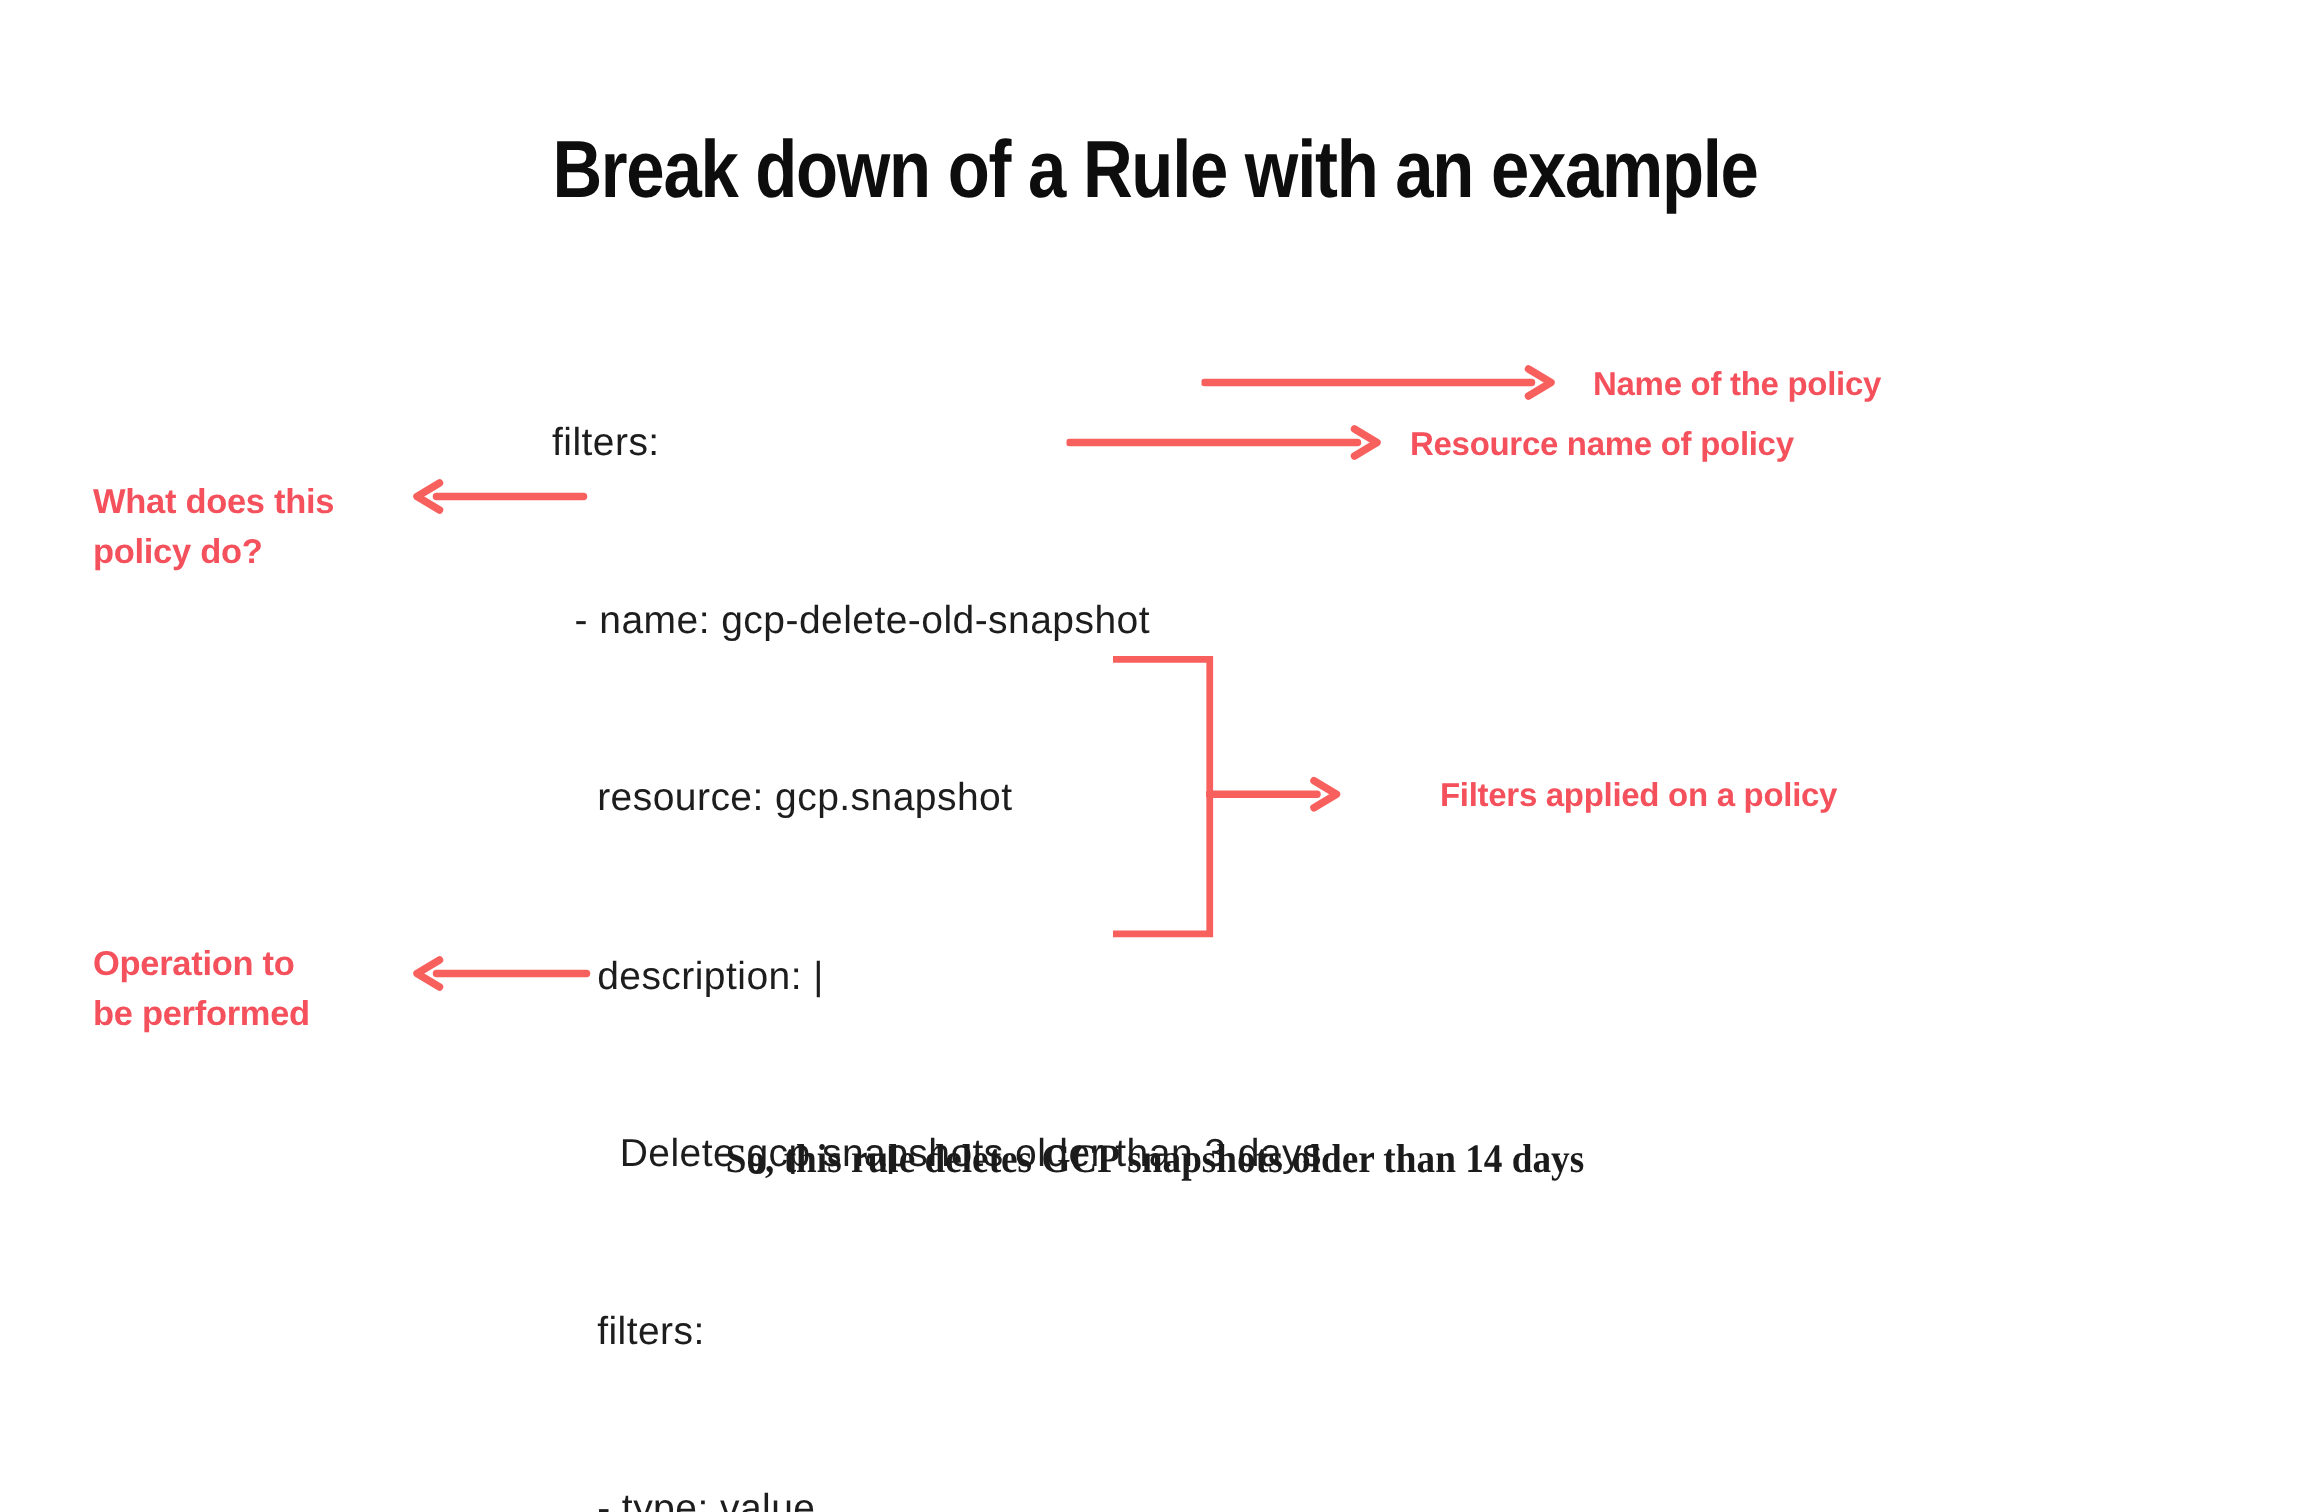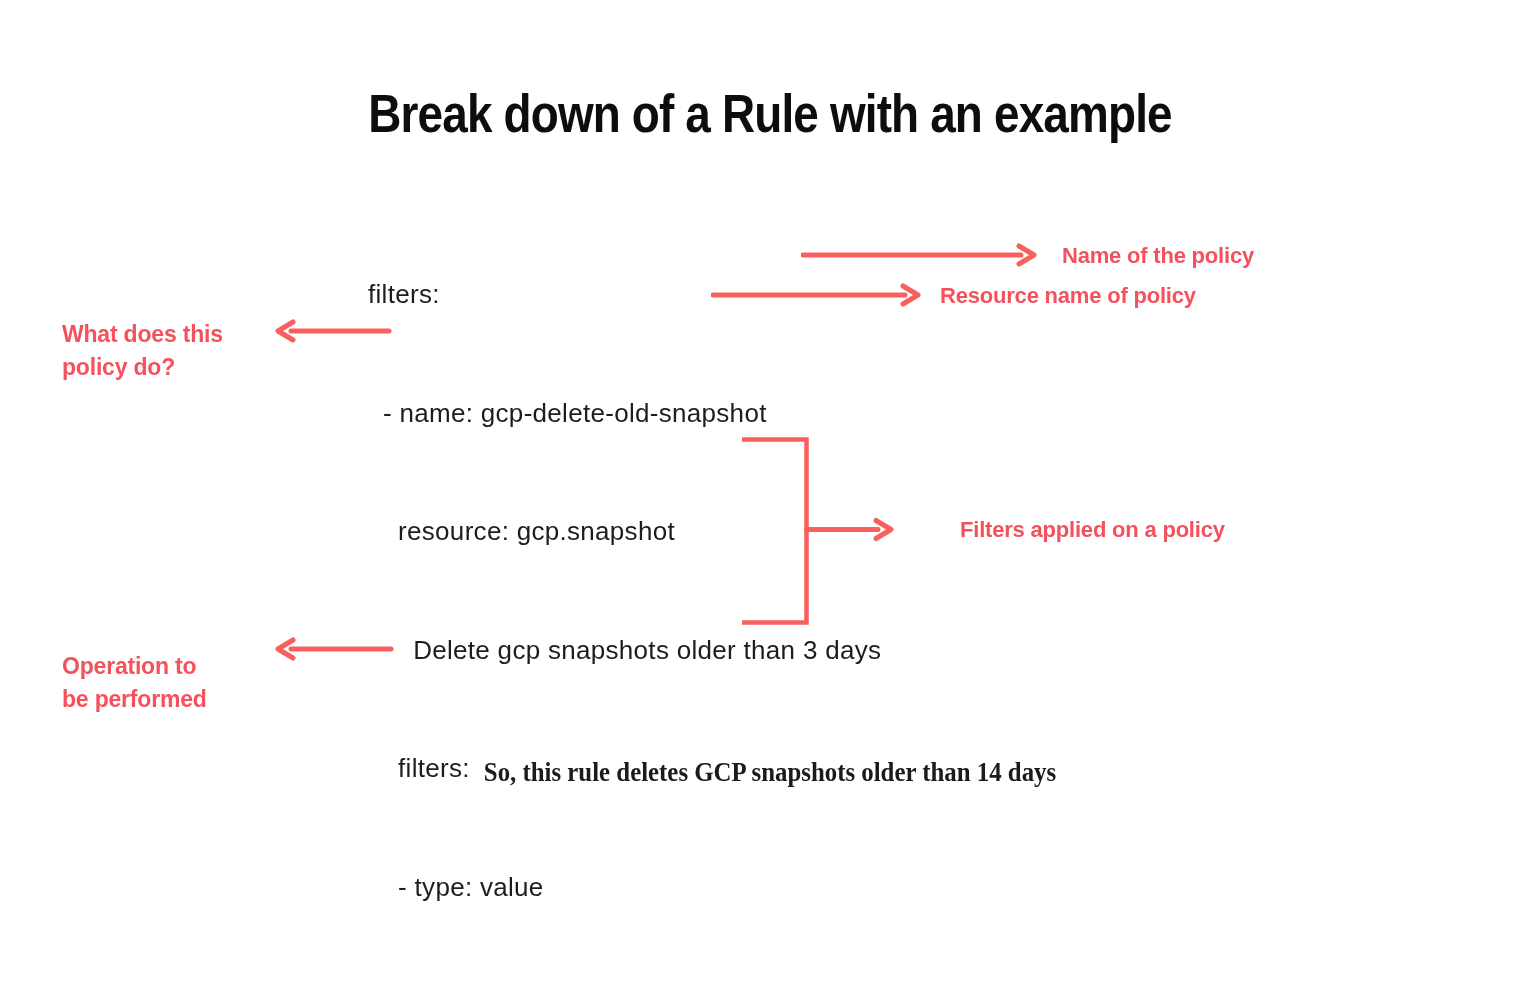--- a/index.html
+++ b/index.html
@@ -82,20 +82,21 @@
 <body>
 
 <div class="canvas">
 
   <div class="title">Break down of a Rule with an example</div>
 
   <div class="code">
     <div class="code-line">filters:</div>
     <div class="code-line">  - name: gcp-delete-old-snapshot</div>
     <div class="code-line">    resource: gcp.snapshot</div>
+    <div class="code-line">    description: |</div>
     <div class="code-line">      Delete gcp snapshots older than 3 days</div>
     <div class="code-line">    filters:</div>
     <div class="code-line">    - type: value</div>
     
     
     
     
     
     
   </div>
@@ -127,20 +128,20 @@
   <svg class="arrow arrow-abs" style="left:804px;top:516px;" width="92" height="27" viewBox="0 0 92 27">
     <line x1="2" y1="13.5" x2="74" y2="13.5"></line>
     <path d="M72,4.5 L87,13.5 L72,22.5"></path>
   </svg>
   <div class="red-label" style="left:960px;top:516px;">Filters applied on a policy</div>
 
   <svg class="arrow arrow-abs" style="left:274px;top:636px;" width="120" height="26" viewBox="0 0 120 26">
     <line x1="17" y1="13" x2="117" y2="13"></line>
     <path d="M19,4 L4,13 L19,22"></path>
   </svg>
-  <div class="red-label-block" style="left:62px;top:626px;width:215px;margin-top:24px;">
+  <div class="red-label-block" style="left:62px;top:626px;width:215px;">
     <div>Operation to</div>
     <div>be performed</div>
   </div>
 
   <div class="caption">So, this rule deletes GCP snapshots older than 14 days</div>
 
 </div>
 
 </body></html>

